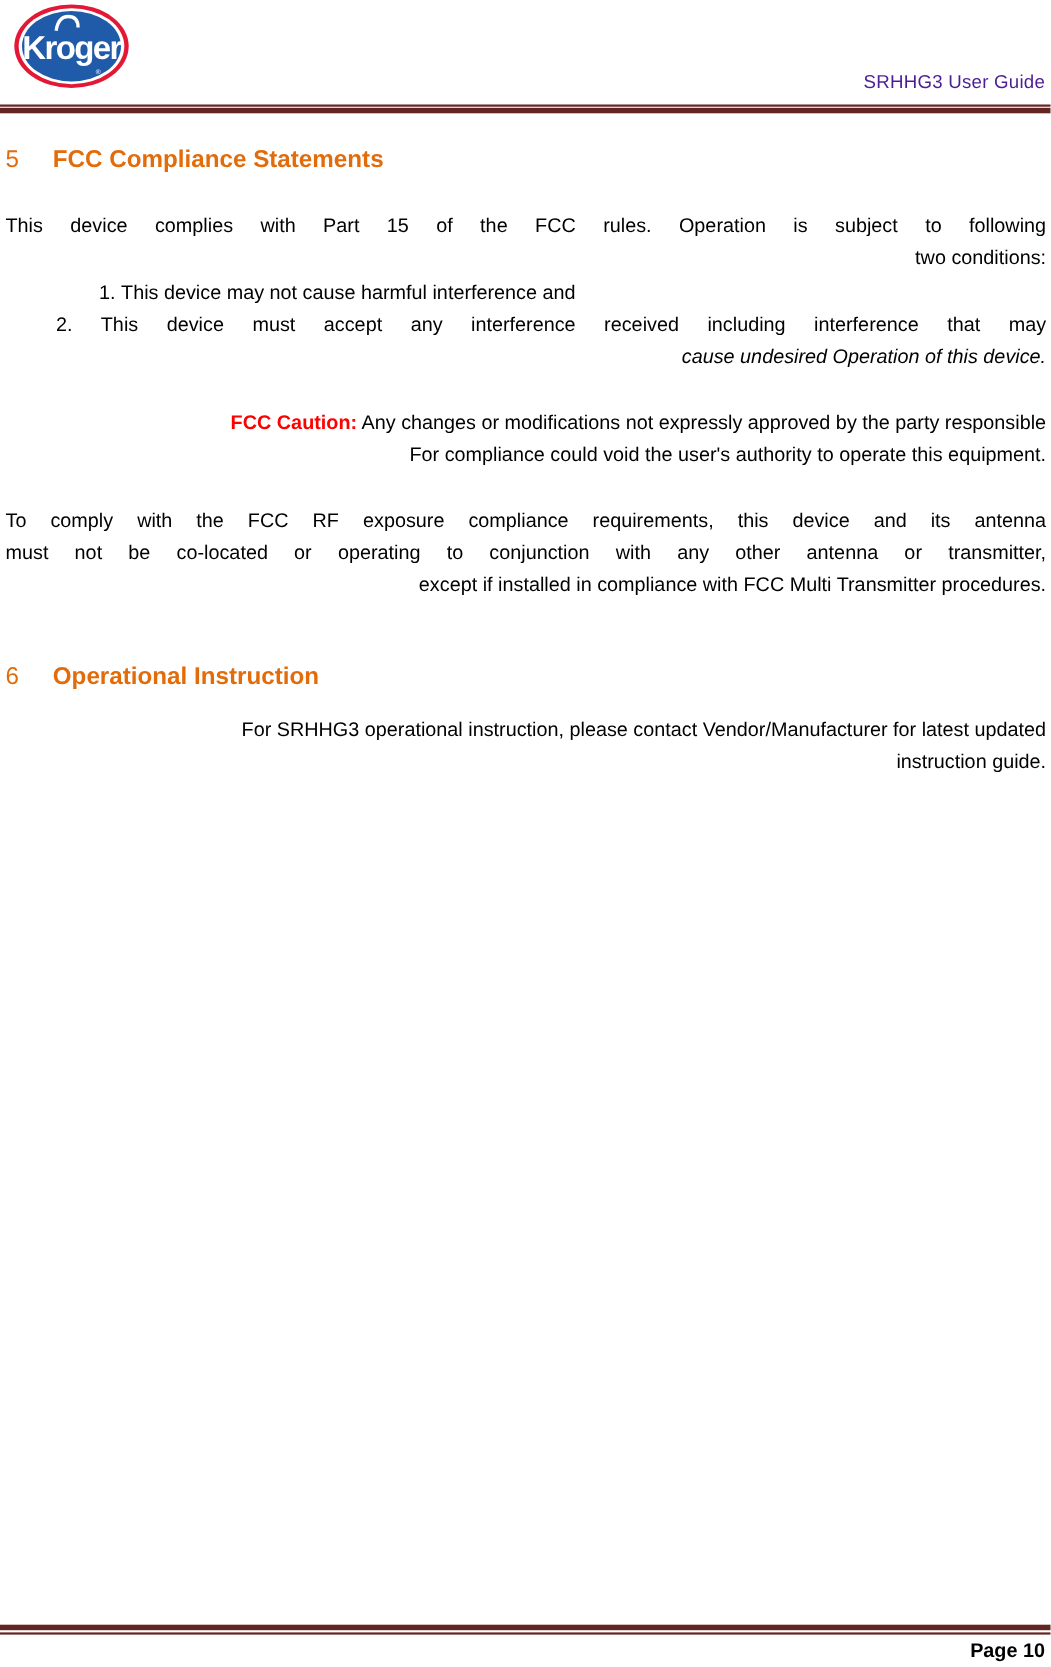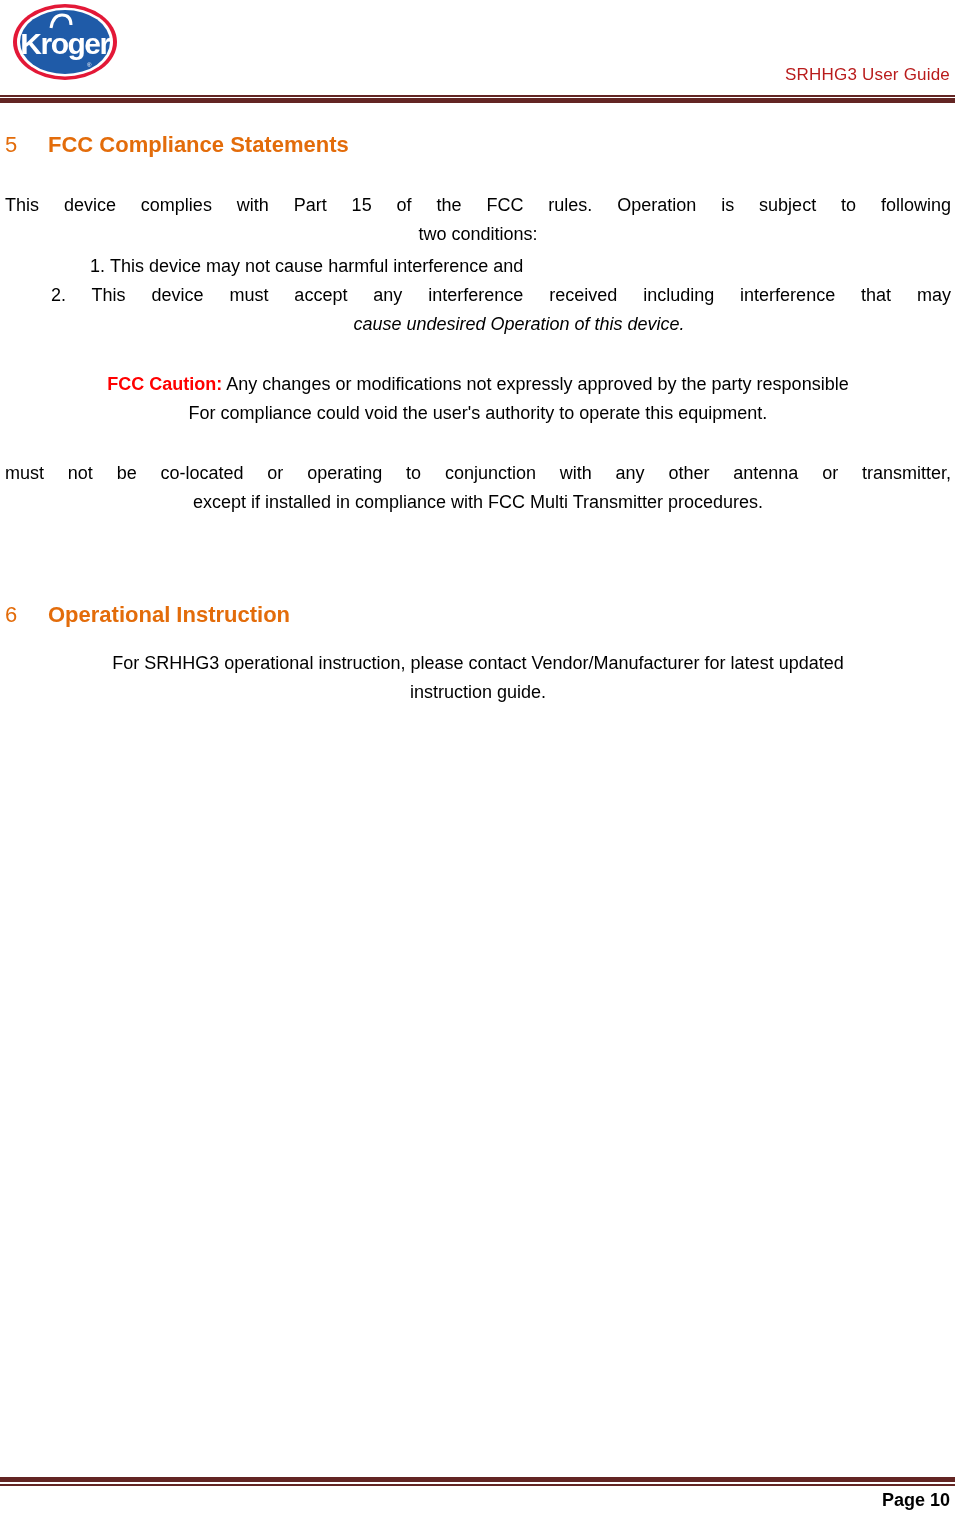--- a/index.html
+++ b/index.html
@@ -1,26 +1,26 @@
 <!DOCTYPE html>
 <html><head>
 <meta charset="utf-8">
 <style>
   html, body { margin: 0; padding: 0; background: #ffffff; }
   body { width: 955px; height: 1515px; position: relative; overflow: hidden;
          font-family: "Liberation Sans", sans-serif; color: #000; }
   .logo { position: absolute; left: 7px; top: 1px; width: 130px; height: 82px; }
-  .header-title { position: absolute; right: 5px; top: 65px; font-size: 17px; color: #b91c1c; letter-spacing: 0.2px; }
+  .header-title { position: absolute; right: 5px; top: 65px; font-size: 17px; color: #4c1d95; letter-spacing: 0.2px; }
   .rule-thin { position: absolute; left: 0; width: 955px; height: 2px; background: #632523; }
   .rule-thick { position: absolute; left: 0; width: 955px; height: 5px; background: #632523; }
   .content { position: absolute; left: 5px; width: 946px; font-size: 18px; line-height: 29px; }
   .heading { position: absolute; left: 5px; font-size: 22px; font-weight: bold; color: #E36C0A; white-space: nowrap; }
   .heading .num { font-weight: normal; display: inline-block; width: 43px; }
   .just { text-align: justify; text-align-last: justify; }
-  .nojust { text-align: center; }
+  .nojust { text-align: right; }
   .li { position: absolute; font-size: 18px; line-height: 29px; }
   .caution-label { color: #FF0000; font-weight: bold; }
   .footer-page { position: absolute; right: 5px; top: 1490px; font-size: 18px; font-weight: bold; }
   p { margin: 0; }
 </style>
 </head>
 <body>
 
 <div class="logo">
   <svg width="130" height="82" viewBox="0 0 130 82">
@@ -53,20 +53,21 @@
   <p class="just"><span>2.</span> <span>This device must accept any interference received including interference that may</span></p>
   <p class="nojust" style="padding-left:36px;font-style:italic;">cause undesired Operation of this device.</p>
 </div>
 
 <div class="content" style="top:370px;">
   <p class="nojust"><span class="caution-label">FCC Caution:</span><span> Any changes or modifications not expressly approved by the party responsible</span></p>
   <p class="nojust">For compliance could void the user's authority to operate this equipment.</p>
 </div>
 
 <div class="content" style="top:459px;">
+  <p class="just">To comply with the FCC RF exposure compliance requirements, this device and its antenna</p>
   <p class="just">must not be co-located or operating to conjunction with any other antenna or transmitter,</p>
   <p class="nojust">except if installed in compliance with FCC Multi Transmitter procedures.</p>
 </div>
 
 <div class="heading" style="top:590px;margin-top:12px;">
   <span class="num">6</span><span>Operational Instruction</span>
 </div>
 
 <div class="content" style="top:649px;">
   <p class="nojust">For SRHHG3 operational instruction, please contact Vendor/Manufacturer for latest updated</p>

